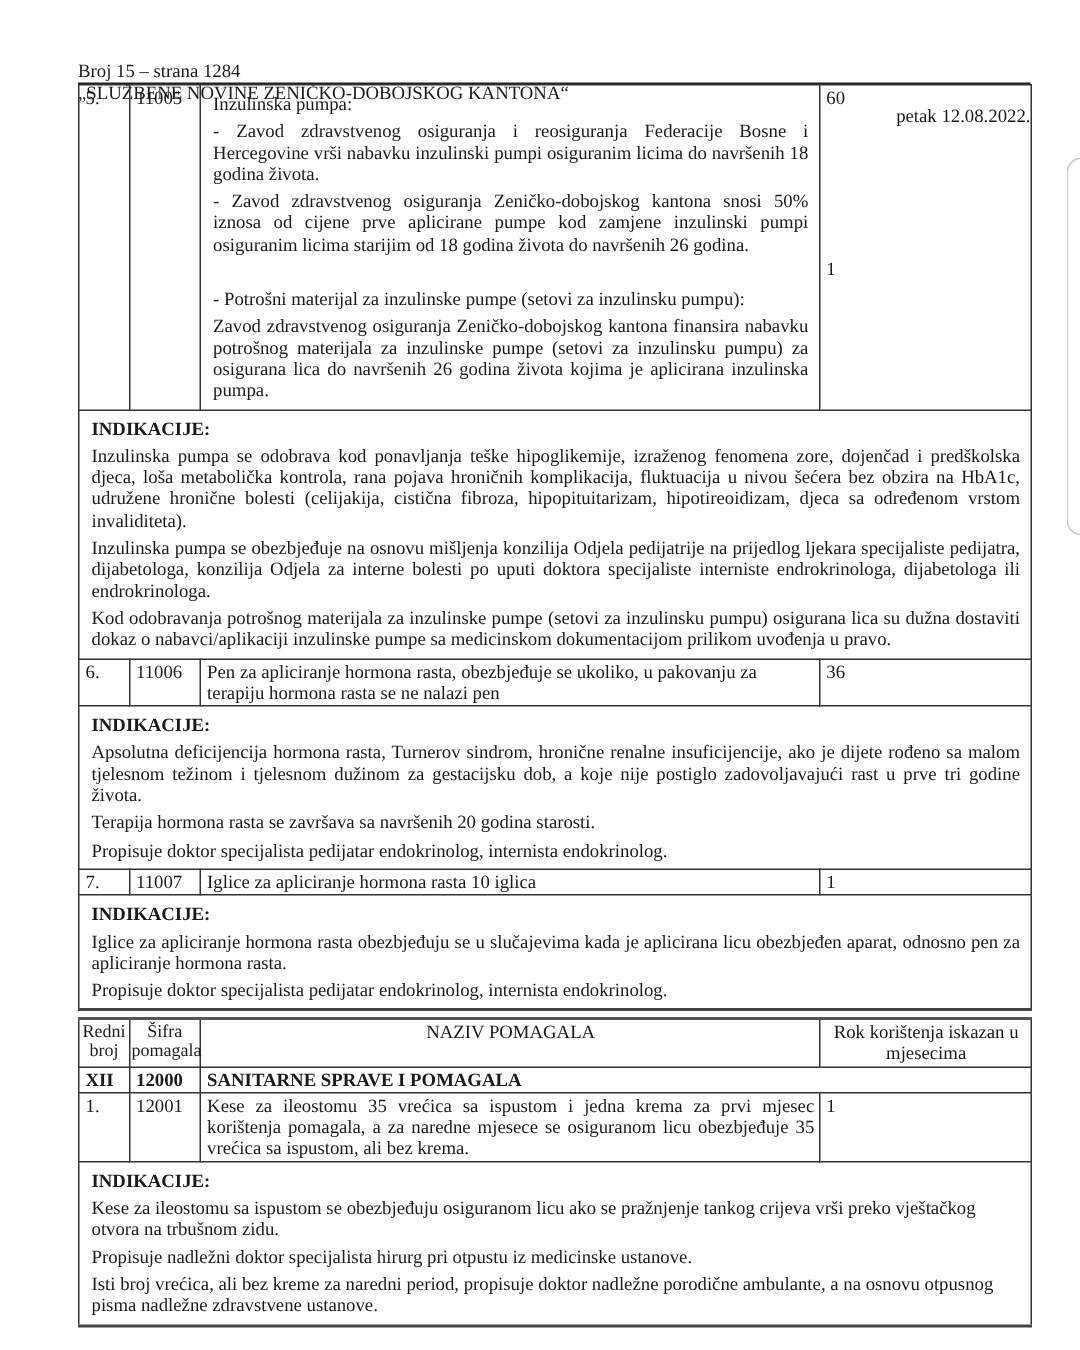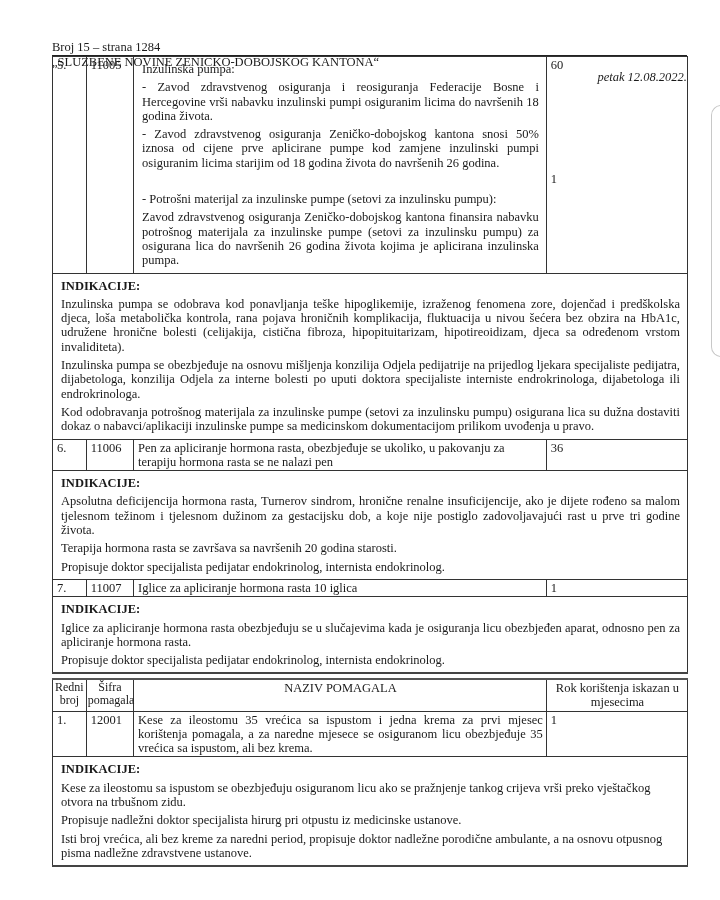--- a/index.html
+++ b/index.html
@@ -7,21 +7,21 @@
     width: 720px; height: 900px; position: relative; overflow: hidden;
     font-family: "Liberation Serif", serif; color: #1a1a1a;
   }
   .header {
     position: absolute; left: 52px; top: 40px; width: 635px; height: 15px;
     font-size: 12.5px; line-height: 15px; border-bottom: 1px solid #222;
     display: flex; justify-content: space-between; white-space: nowrap; flex-direction: column;
   }
   .header .h-left { width: 118px; }
   .header .h-center { flex: 1; text-align: left; padding-right: 30px; }
-  .header .h-right { text-align: right; font-style: italic; }
+  .header .h-right { text-align: right; }
   table.doc {
     position: absolute; left: 52px; width: 636px; border-collapse: collapse;
     table-layout: fixed; font-size: 12.5px; line-height: 14.3px;
   }
   table.doc td {
     border: 1px solid #333; vertical-align: top; padding: 1px 3px 1px 4px;
   }
   #t1 { top: 56px; border-bottom: 2px solid #444; }
   #t2 { top: 678px; border-top: 2px solid #555; border-bottom: 2px solid #444; }
   .col-no { width: 32px; }
@@ -99,40 +99,45 @@
   </tr>
   <tr>
     <td>7.</td>
     <td>11007</td>
     <td>Iglice za apliciranje hormona rasta 10 iglica</td>
     <td>1</td>
   </tr>
   <tr>
     <td colspan="4" class="ind justify">
       <p class="ind-title">INDIKACIJE:</p>
-      <p>Iglice za apliciranje hormona rasta obezbjeđuju se u slučajevima kada je osiguranja licu obezbjeđen aparat, odnosno pen za apliciranje hormona rasta.</p>
+      <p>Iglice za apliciranje hormona rasta obezbjeđuju se u slučajevima kada je aplicirana licu obezbjeđen aparat, odnosno pen za apliciranje hormona rasta.</p>
       <p>Propisuje doktor specijalista pedijatar endokrinolog, internista endokrinolog.</p>
     </td>
   </tr>
 </tbody>
   </table>
 
 <table class="doc" id="t2">
   <colgroup>
       <col class="col-no">
       <col class="col-code">
       <col class="col-name">
       <col class="col-term">
     </colgroup>
   <tbody>
       <tr class="hdr">
     <td class="small">Redni broj</td>
     <td class="small">Šifra pomagala</td>
     <td>NAZIV POMAGALA</td>
     <td>Rok korištenja iskazan u mjesecima</td>
+  </tr>
+  <tr class="bold">
+    <td>XII</td>
+    <td>12000</td>
+    <td colspan="2">SANITARNE SPRAVE I POMAGALA</td>
   </tr>
   <tr>
     <td>1.</td>
     <td>12001</td>
     <td class="justify">Kese za ileostomu 35 vrećica sa ispustom i jedna krema za prvi mjesec korištenja pomagala, a za naredne mjesece se osiguranom licu obezbjeđuje 35 vrećica sa ispustom, ali bez krema.</td>
     <td>1</td>
   </tr>
   <tr>
     <td colspan="4" class="ind">
       <p class="ind-title">INDIKACIJE:</p>

